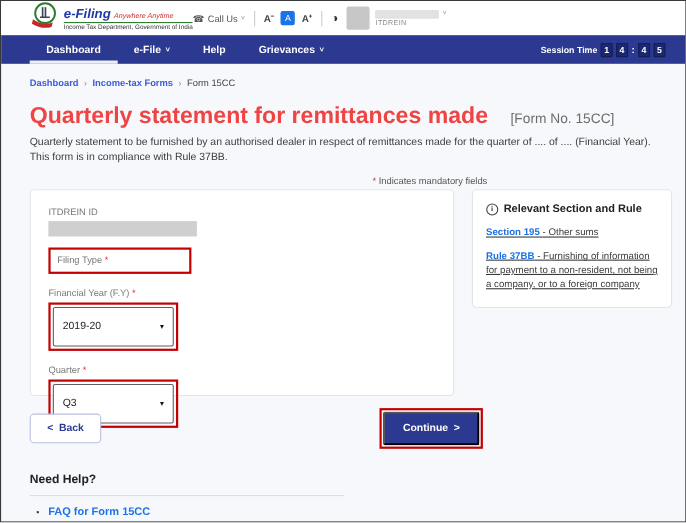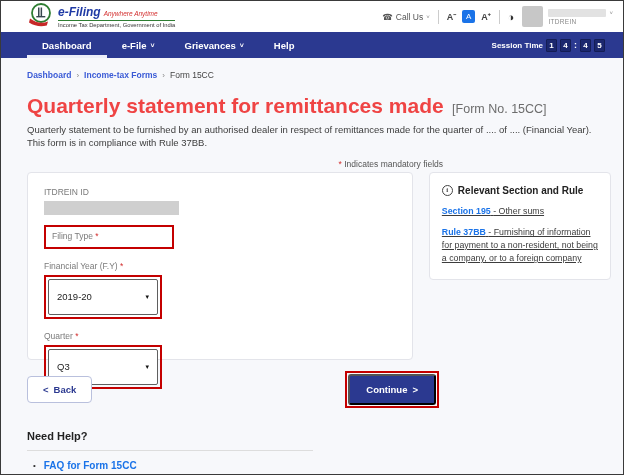--- a/index.html
+++ b/index.html
@@ -1,20 +1,20 @@
 <!DOCTYPE html>
 <html><head>
 <meta charset="utf-8">
 <style>
   * { margin:0; padding:0; box-sizing:border-box; }
   body { font-family:"Liberation Sans", sans-serif; background:#fff; }
   .screen { width:624px; height:475px; border:1px solid #3a3a3a; background:#f7f8fb; overflow:hidden; position:relative; }
 
   
-  .topbar { height:31px; background:#fff; display:flex; align-items:center; justify-content:space-between; padding:2px 10px 2px 26px; }
+  .topbar { height:31px; background:#fff; display:flex; align-items:center; padding:2px 10px 2px 26px; }
   .brand { display:flex; align-items:center; gap:5px; }
   .brand-text { display:flex; flex-direction:column; }
   .brand-line1 { display:flex; align-items:baseline; gap:3px; border-bottom:1.5px solid #2e7d32; padding-bottom:1px; }
   .brand-name { color:#1f3aa5; font-weight:bold; font-size:12px; font-style:italic; }
   .brand-tagline { color:#d32f2f; font-size:6.5px; font-style:italic; }
   .brand-subtitle { font-size:5.8px; color:#333; margin-top:1px; }
   .top-right { display:flex; align-items:center; gap:8px; }
   .callus { display:flex; align-items:center; gap:3px; font-size:8.5px; color:#555; }
   .vdiv { width:1px; height:14px; background:#ccc; }
   .fontctl { display:flex; align-items:center; gap:6px; }
@@ -41,21 +41,21 @@
 
   
   .content { padding:12px 12px 0 26px; }
   .breadcrumb { font-size:8.5px; color:#555; display:flex; gap:5px; align-items:center; }
   .crumb-link { color:#3b5bd6; font-weight:bold; }
   .crumb-sep { color:#888; font-size:8px; }
   .crumb-current { color:#444; }
 
   .page-title-row { margin-top:14px; }
   .page-title { font-size:21px; font-weight:bold; color:#ef4444; display:inline; }
-  .form-no { font-size:12.5px; color:#6d6d6d; display:inline; margin-left:4px; }
+  .form-no { font-size:12.5px; color:#6d6d6d; display:inline; margin-left:16px; }
   .page-desc { margin-top:5px; font-size:9.5px; color:#3c3c3c; max-width:586px; line-height:1.4; }
 
   .mandatory-row { width:416px; text-align:right; margin-top:9px; font-size:8.5px; color:#555; }
   .req { color:#d32f2f; }
 
   .cards { display:flex; gap:16px; margin-top:3px; align-items:flex-start; }
   .card { background:#fff; border:1px solid #e3e4ea; border-radius:4px; }
   .main-card { width:390px; height:188px; padding:14px 16px; }
   .side-card { width:184px; padding:12px 12px 14px; }
 
@@ -152,25 +152,25 @@
   <div class="nav">
     <div class="nav-items">
       <span class="nav-item active">
         <span>Dashboard</span>
       </span>
       <span class="nav-item">
         <span>e-File</span>
         <span class="nav-caret">˅</span>
       </span>
       <span class="nav-item">
+        <span>Help</span>
+      </span>
+      <span class="nav-item">
         <span>Grievances</span>
         <span class="nav-caret">˅</span>
-      </span>
-      <span class="nav-item">
-        <span>Help</span>
       </span>
     </div>
     <div class="session">
       <span>Session Time</span>
       <span class="digit">1</span>
       <span class="digit">4</span>
       <span class="colon">:</span>
       <span class="digit">4</span>
       <span class="digit">5</span>
     </div>

